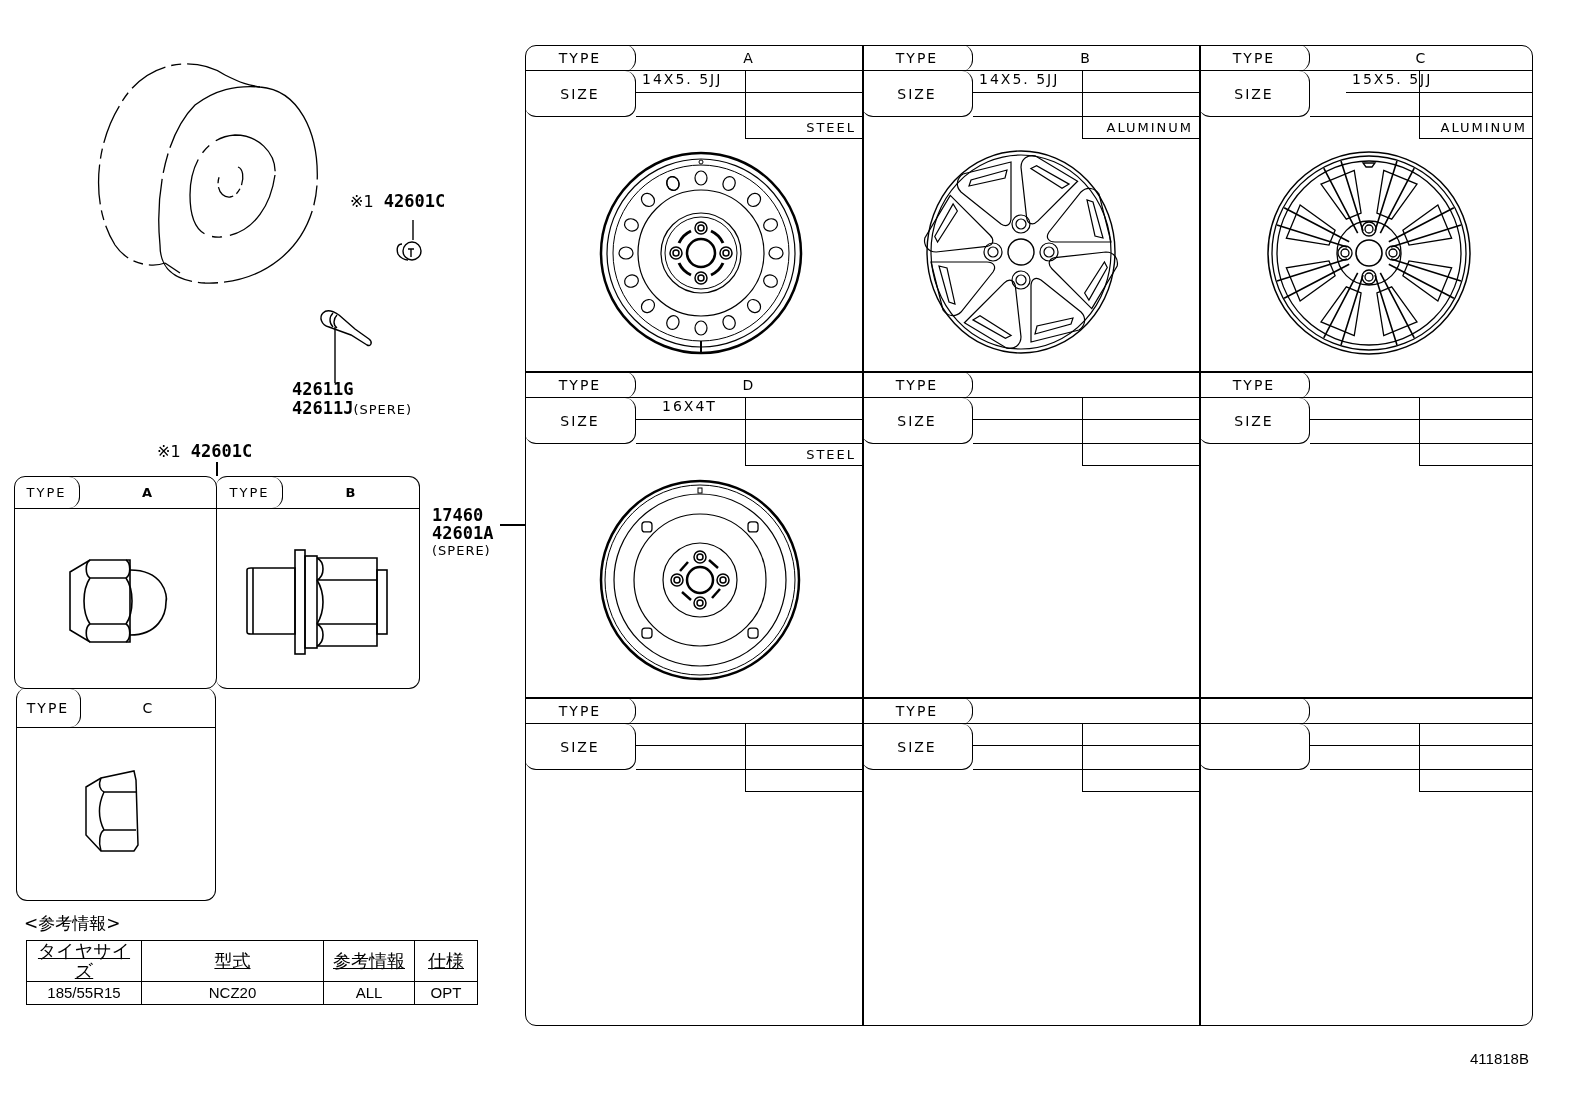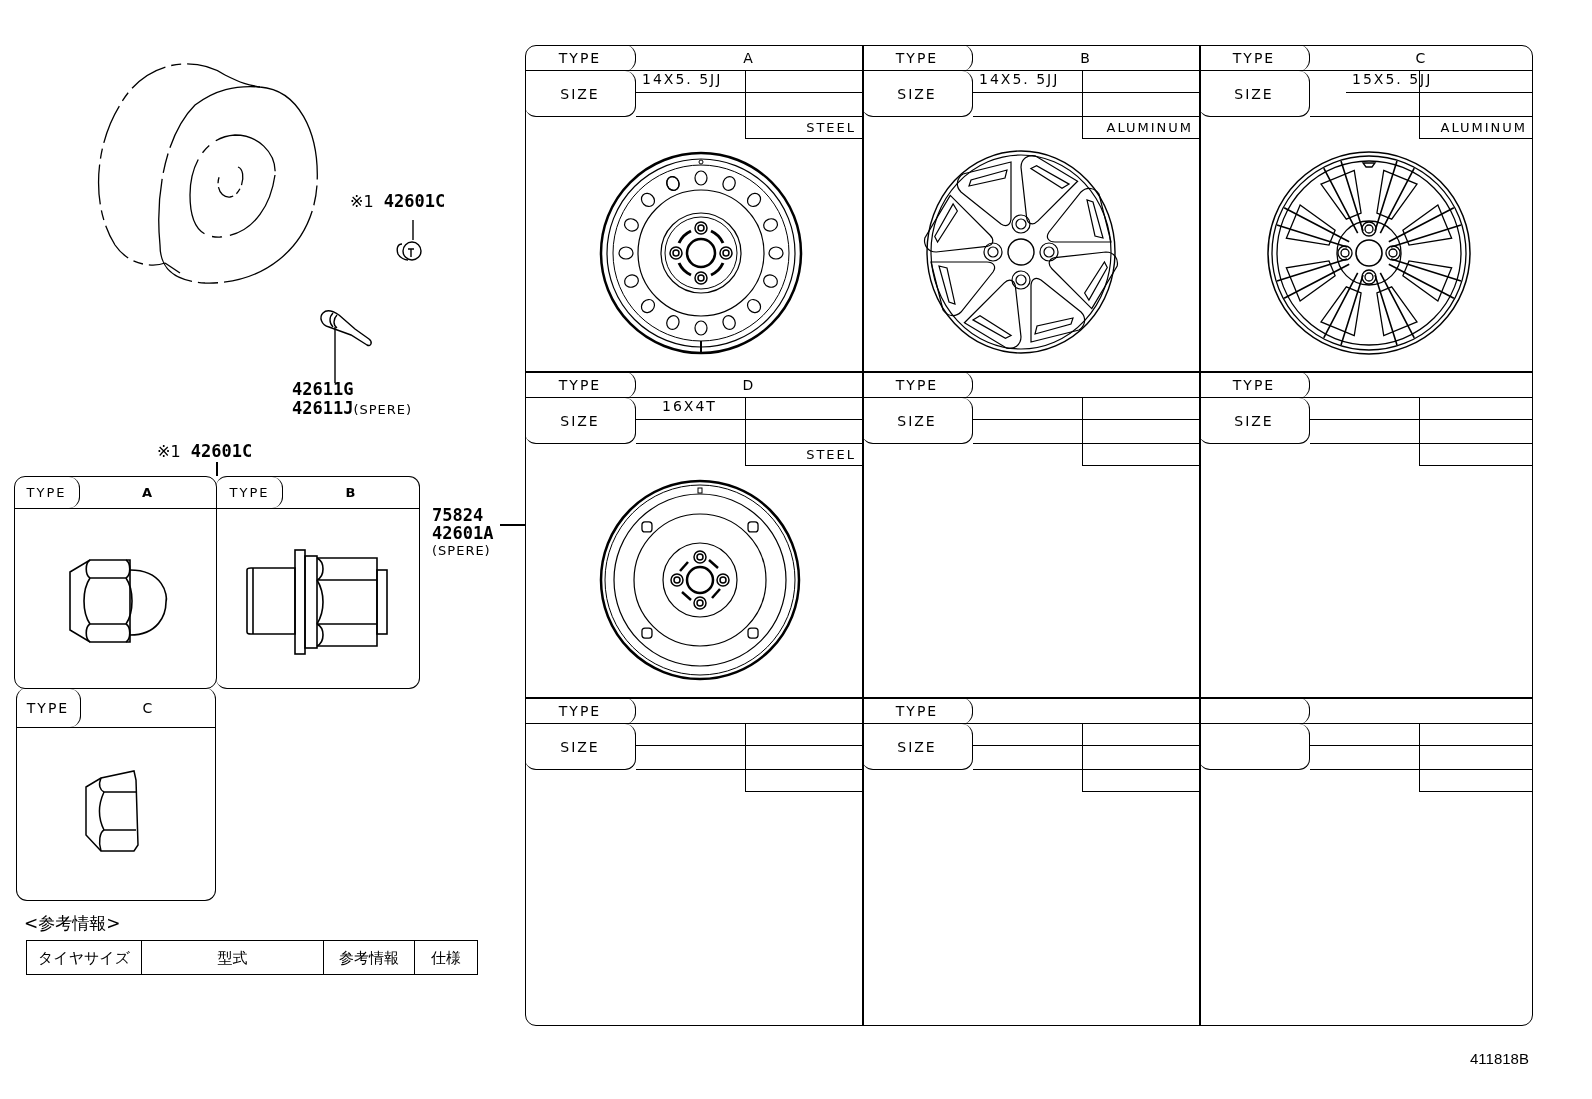--- a/index.html
+++ b/index.html
@@ -14,21 +14,21 @@
   .bt { border-top:1.5px solid #000; }
   .bb { border-bottom:1.5px solid #000; }
   .br { border-right:1.5px solid #000;border-radius:11px; }
   .ctr { display:flex; align-items:center; justify-content:center; }
   .sizev { font-family:"DejaVu Sans", sans-serif; font-size:14px; letter-spacing:2px; padding-left:6px; line-height:17px; white-space:nowrap; }
   .mat { font-family:"DejaVu Sans", sans-serif; font-size:13px; letter-spacing:2px; display:flex; align-items:center; justify-content:flex-end; padding-right:6px; }
   svg { position:absolute; overflow:visible; }
   .ref-title { font-size:17px; font-family:"DejaVu Sans", sans-serif; }
   table.ref { position:absolute; border-collapse:collapse; font-family:"Liberation Sans", sans-serif; font-size:15px; }
   table.ref td { border:1.5px solid #000; padding:0 3px; height:22px; line-height:20px; text-align:center; }
-  table.ref tr.hdr td { height:33px; font-size:15px; }
+  table.ref tr.hdr td { height:33px; font-size:18px;text-decoration:underline; }
   .docid { font-family:"Liberation Sans", sans-serif; font-size:15px; }
 </style>
 </head>
 <body>
 
 <svg style="left:85px;top:45px" width="240" height="250" viewBox="0 0 240 250">
   <g fill="none" stroke="#000" stroke-width="1.3">
 
     <path d="M140 30 C110 10 60 15 35 60 C 10 100 5 160 30 200 C 45 222 70 222 80 218" stroke-dasharray="40 6 10 6"></path>
     <path d="M140 30 C160 40 165 40 175 42"></path>
@@ -115,34 +115,40 @@
 <svg style="left:84px;top:770px" width="56" height="82" viewBox="0 0 56 82">
   <g fill="none" stroke="#000" stroke-width="1.5">
     <path d="M2 17 L 17 8 L 50 1 L 52 10 L 54 75 L 50 81 L 17 81 L 2 65 Z"></path>
     <path d="M17 8 C 14 15 16 20 20 22 L 52 22"></path>
     <path d="M20 60 L 52 60 M 20 60 C 16 62 14 72 17 81"></path>
     <path d="M20 22 C 14 35 14 48 20 60"></path>
   </g>
 </svg>
 
 <div class="abs pn" style="left:432px;top:506px;line-height:18px;">
-  <div>75824</div>
+  <div>17460</div>
   <div>42601A</div>
   <div class="note">(SPERE)</div>
 </div>
 <div class="abs" style="left:500px;top:524px;width:26px;height:1.5px;background:#000;"></div>
 
 <div class="abs ref-title" style="left:24px;top:912px;">&lt;参考情報&gt;</div>
 <table class="ref" style="left:26px;top:940px;width:452px;">
   <tbody>
       <tr class="hdr">
     <td style="width:108px">タイヤサイズ</td>
     <td style="width:175px">型式</td>
     <td style="width:84px">参考情報</td>
     <td>仕様</td>
+  </tr>
+  <tr>
+    <td>185/55R15</td>
+    <td>NCZ20</td>
+    <td>ALL</td>
+    <td>OPT</td>
   </tr>
 </tbody>
   </table>
 
 <div class="cell bl bt br bb" style="left:525px;top:45px;width:1008px;height:981px;"></div>
 
 <div class="abs" style="left:862px;top:45px;width:1.5px;height:981px;background:#000;"></div>
 <div class="abs" style="left:1199px;top:45px;width:1.5px;height:981px;background:#000;"></div>
 
 <div class="abs" style="left:525px;top:371px;width:1008px;height:1.5px;background:#000;"></div>

